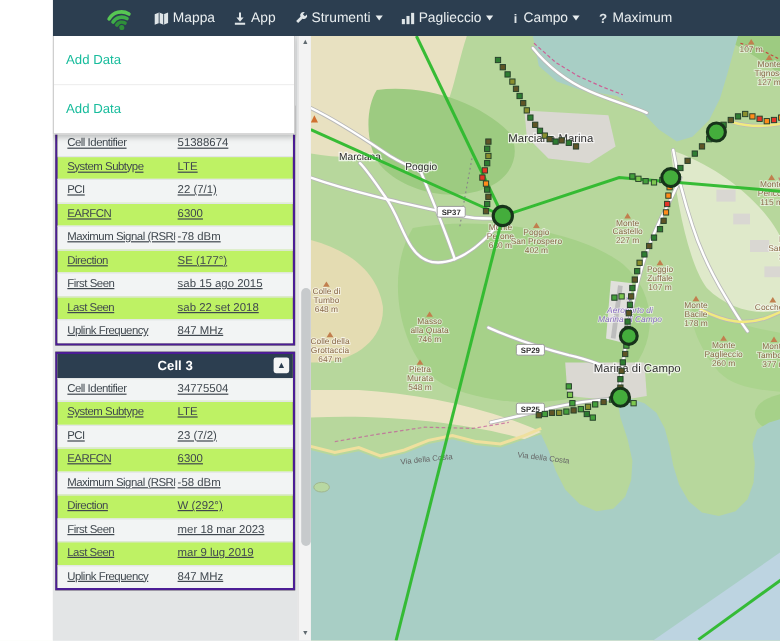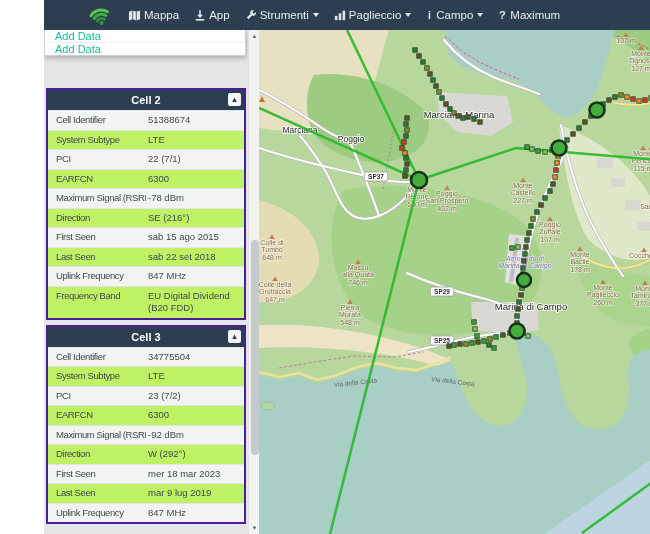--- a/index.html
+++ b/index.html
@@ -9,27 +9,27 @@
   .navbar{position:absolute;top:0;left:0;width:650px;height:30px;background:#2c3e50;display:flex;align-items:center;z-index:20;}
   .brand{margin-left:44px;margin-right:14px;display:flex;align-items:center;}
   .nav-items{display:flex;align-items:center;list-style:none;margin:0;padding:0;}
   .nav-item{display:flex;align-items:center;color:#e9eef0;font-size:11.5px;margin-right:15px;cursor:pointer;white-space:nowrap;}
   .nav-item .nico{display:inline-flex;margin-right:3px;}
   .caret{display:inline-block;width:0;height:0;border-left:3.5px solid transparent;border-right:3.5px solid transparent;border-top:4px solid #e9eef0;margin-left:4px;}
   
   .content{position:absolute;top:30px;left:0;width:650px;height:504px;}
   .sidebar{position:absolute;top:0;left:0;width:215px;height:504px;background:#e3e5e6;z-index:10;}
   .dropdown{position:absolute;top:0;left:0;width:202px;background:#fff;border:1px solid #cfcfcf;border-top:none;box-shadow:0 2px 5px rgba(0,0,0,.25);z-index:6;}
-  .dd-item{padding:0 10px;font-size:11px;color:#18bc9c;cursor:pointer;}
+  .dd-item{padding:14px 10px;font-size:11px;color:#18bc9c;cursor:pointer;}
   .dd-item + .dd-item{border-top:1px solid #efefef;}
   #panels{position:absolute;top:58px;left:2px;width:200px;}
   .panel{border:2px solid #4c1d95;background:#bef264;margin-bottom:5px;}
   .panel-header{position:relative;background:#2c3e50;color:#fff;font-size:11px;font-weight:bold;text-align:center;padding:4px 2px;}
   .collapse-btn{position:absolute;right:3px;top:3px;width:13px;height:13px;background:#f4f5f5;border-radius:2px;color:#2c3e50;font-size:8px;line-height:13px;text-align:center;cursor:pointer;}
-  .prow{display:flex;padding:3px 0 3px 8px;border-top:1px solid #e2e5e6;font-size:9.5px;color:#40484f;}
+  .prow{display:flex;padding:3px 0 3px 8px;border-top:1px solid #e2e5e6;font-size:9.5px;color:#40484f;text-decoration:underline;}
   .prow:nth-child(odd){background:#f2f4f4;}
   .rl{width:90px;letter-spacing:-0.4px;white-space:nowrap;overflow:hidden;flex:none;}
   .rv{width:104px;margin-left:2px;line-height:12.5px;}
   
   .sb{position:absolute;top:0;right:0;width:11px;height:504px;background:#f3f3f3;border-left:1px solid #e1e1e1;z-index:7;}
   .sb-arrow{position:absolute;left:0;width:11px;height:12px;font-size:6px;color:#606a70;text-align:center;line-height:13px;cursor:pointer;}
   .sb-up{top:0;} .sb-down{bottom:0;}
   .sb-thumb{position:absolute;left:1.5px;top:210px;width:8px;height:215px;background:#c7cacc;border-radius:4px;cursor:pointer;}
   
   .map{position:absolute;top:0;left:215px;width:435px;height:504px;overflow:hidden;cursor:grab;}
@@ -137,37 +137,33 @@
               <div class="prow">
                 <div class="rl">EARFCN</div>
                 <div class="rv">6300</div>
               </div>
               <div class="prow">
                 <div class="rl">Maximum Signal (RSRP)</div>
                 <div class="rv">-78 dBm</div>
               </div>
               <div class="prow">
                 <div class="rl">Direction</div>
-                <div class="rv">SE (216°)</div>
+                <div class="rv">SE (177°)</div>
               </div>
               <div class="prow">
                 <div class="rl">First Seen</div>
                 <div class="rv">sab 15 ago 2015</div>
               </div>
               <div class="prow">
                 <div class="rl">Last Seen</div>
                 <div class="rv">sab 22 set 2018</div>
               </div>
               <div class="prow">
                 <div class="rl">Uplink Frequency</div>
                 <div class="rv">847 MHz</div>
-              </div>
-              <div class="prow">
-                <div class="rl">Frequency Band</div>
-                <div class="rv">EU Digital Dividend (B20 FDD)</div>
               </div>
             </div>
           </div>
           <div class="panel">
             <div class="panel-header"><span>Cell 3</span><span class="collapse-btn">▴</span></div>
             <div>
               <div class="prow">
                 <div class="rl">Cell Identifier</div>
                 <div class="rv">34775504</div>
               </div>
@@ -178,21 +174,21 @@
               <div class="prow">
                 <div class="rl">PCI</div>
                 <div class="rv">23 (7/2)</div>
               </div>
               <div class="prow">
                 <div class="rl">EARFCN</div>
                 <div class="rv">6300</div>
               </div>
               <div class="prow">
                 <div class="rl">Maximum Signal (RSRP)</div>
-                <div class="rv">-92 dBm</div>
+                <div class="rv">-58 dBm</div>
               </div>
               <div class="prow">
                 <div class="rl">Direction</div>
                 <div class="rv">W (292°)</div>
               </div>
               <div class="prow">
                 <div class="rl">First Seen</div>
                 <div class="rv">mer 18 mar 2023</div>
               </div>
               <div class="prow">

